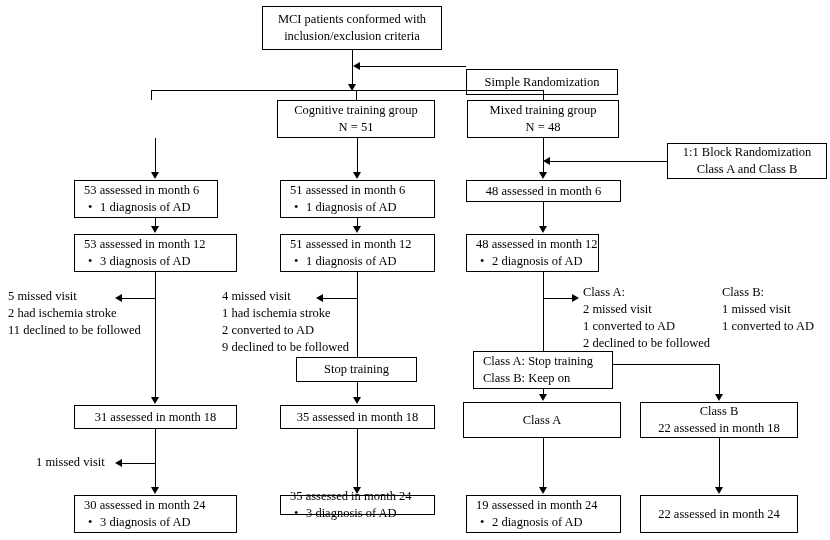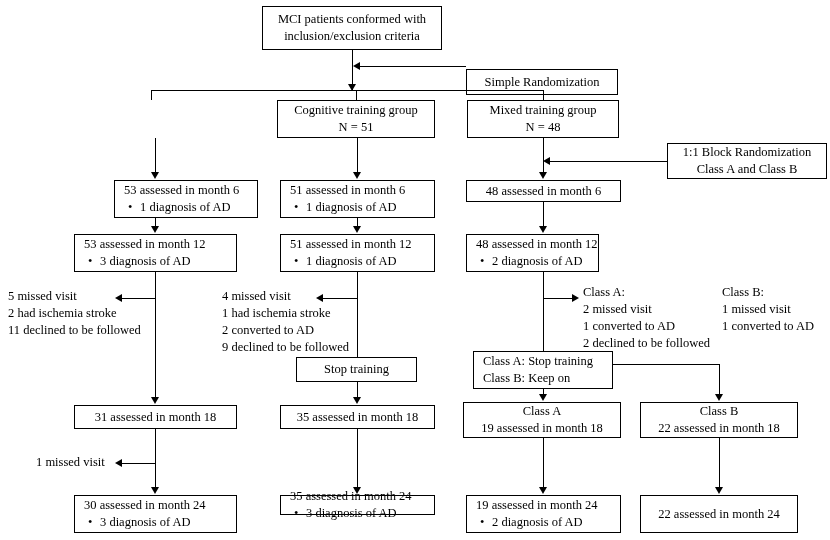--- a/index.html
+++ b/index.html
@@ -108,21 +108,21 @@
   <div class="box" style="left:277px; top:100px; width:158px; height:38px;">
     <div class="line">Cognitive training group</div>
     <div class="line">N = 51</div>
   </div>
 
   <div class="box" style="left:467px; top:100px; width:152px; height:38px;">
     <div class="line">Mixed training group</div>
     <div class="line">N = 48</div>
   </div>
 
-  <div class="box left-align" style="left:74px; top:180px; width:144px; height:38px;margin-left:40px;">
+  <div class="box left-align" style="left:74px; top:180px; width:144px; height:38px;">
     <div class="line">53 assessed in month 6</div>
     <div class="bullet-line">
       <span class="dot">•</span><span>1 diagnosis of AD</span>
     </div>
   </div>
 
   <div class="box left-align" style="left:280px; top:180px; width:155px; height:38px;">
     <div class="line">51 assessed in month 6</div>
     <div class="bullet-line">
       <span class="dot">•</span><span>1 diagnosis of AD</span>
@@ -166,21 +166,20 @@
   <div class="box" style="left:74px; top:405px; width:163px; height:24px;">
     <div class="line">31 assessed in month 18</div>
   </div>
 
   <div class="box" style="left:280px; top:405px; width:155px; height:24px;">
     <div class="line">35 assessed in month 18</div>
   </div>
 
   <div class="box" style="left:463px; top:402px; width:158px; height:36px;">
     <div class="line">Class A</div>
-    <div class="line">19 assessed in month 18</div>
   </div>
 
   <div class="box" style="left:640px; top:402px; width:158px; height:36px;">
     <div class="line">Class B</div>
     <div class="line">22 assessed in month 18</div>
   </div>
 
   <div class="box left-align" style="left:74px; top:495px; width:163px; height:38px;">
     <div class="line">30 assessed in month 24</div>
     <div class="bullet-line">

